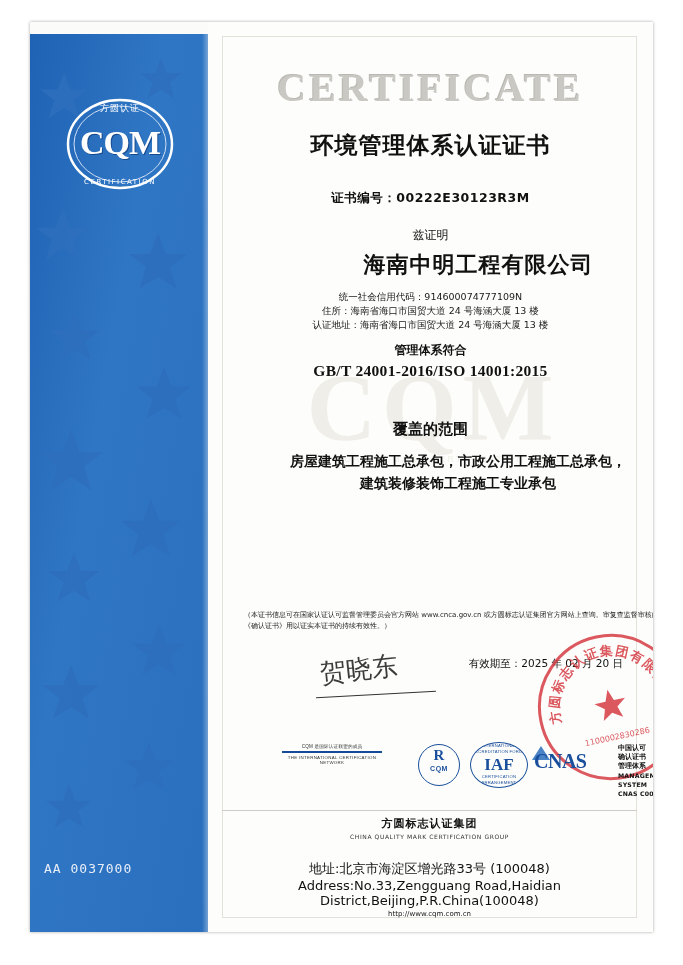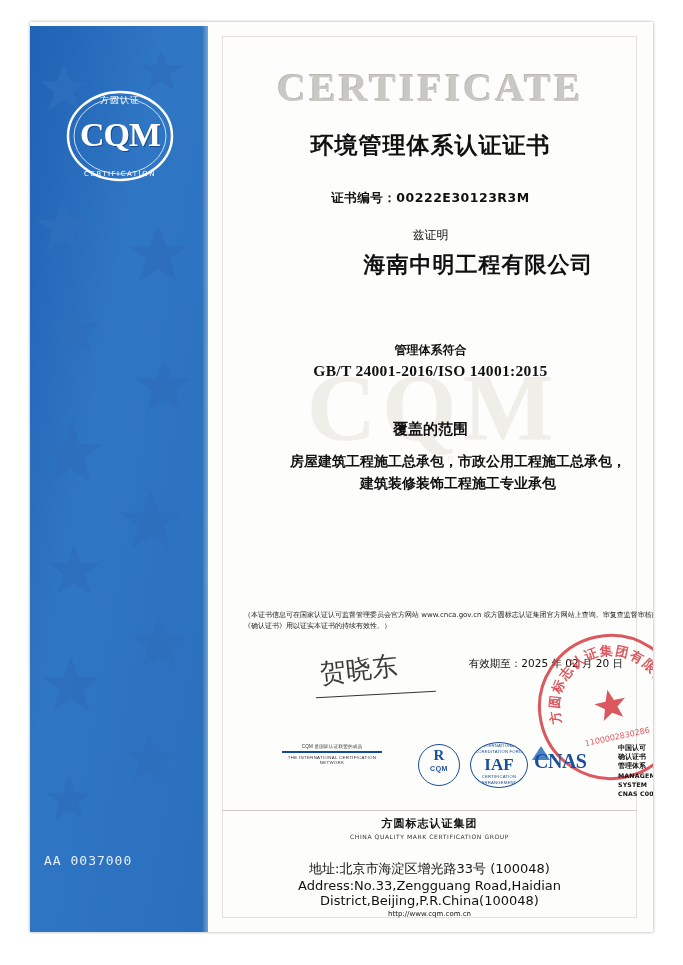--- a/index.html
+++ b/index.html
@@ -27,21 +27,21 @@
     width: 623px;
     height: 910px;
     background: #fbfbf9;
     box-shadow: 0 0 3px rgba(0,0,0,0.35);
     overflow: hidden;
   }
   
   .blue-band {
     position: absolute;
     left: 0;
-    top: 4px;
+    top: 12px;
     width: 178px;
     height: 100%;
     background: linear-gradient(100deg, #1f63b4 0%, #2f76c4 40%, #2a6fbd 100%);
     overflow: hidden;
   }
   .band-inner-edge {
     position: absolute;
     right: 0;
     top: 0;
     width: 6px;
@@ -619,20 +619,25 @@
       <div class="cert-title">CERTIFICATE</div>
       <div class="zh-title">环境管理体系认证证书</div>
 
       <div class="cert-no">
         <span>证书编号：</span><span>00222E30123R3M</span>
       </div>
 
       <div class="hereby">兹证明</div>
       <div class="company">海南中明工程有限公司</div>
 
+      <div class="detail-lines">
+        <div>统一社会信用代码：914600074777109N</div>
+        <div>住所：海南省海口市国贸大道 24 号海涵大厦 13 楼</div>
+        <div>认证地址：海南省海口市国贸大道 24 号海涵大厦 13 楼</div>
+      </div>
 
       <div class="std-label">管理体系符合</div>
       <div class="std-value">GB/T 24001-2016/ISO 14001:2015</div>
 
       <div class="scope-label">覆盖的范围</div>
       <div class="scope-body">
         <div>房屋建筑工程施工总承包，市政公用工程施工总承包，</div>
         <div>建筑装修装饰工程施工专业承包</div>
       </div>
 

